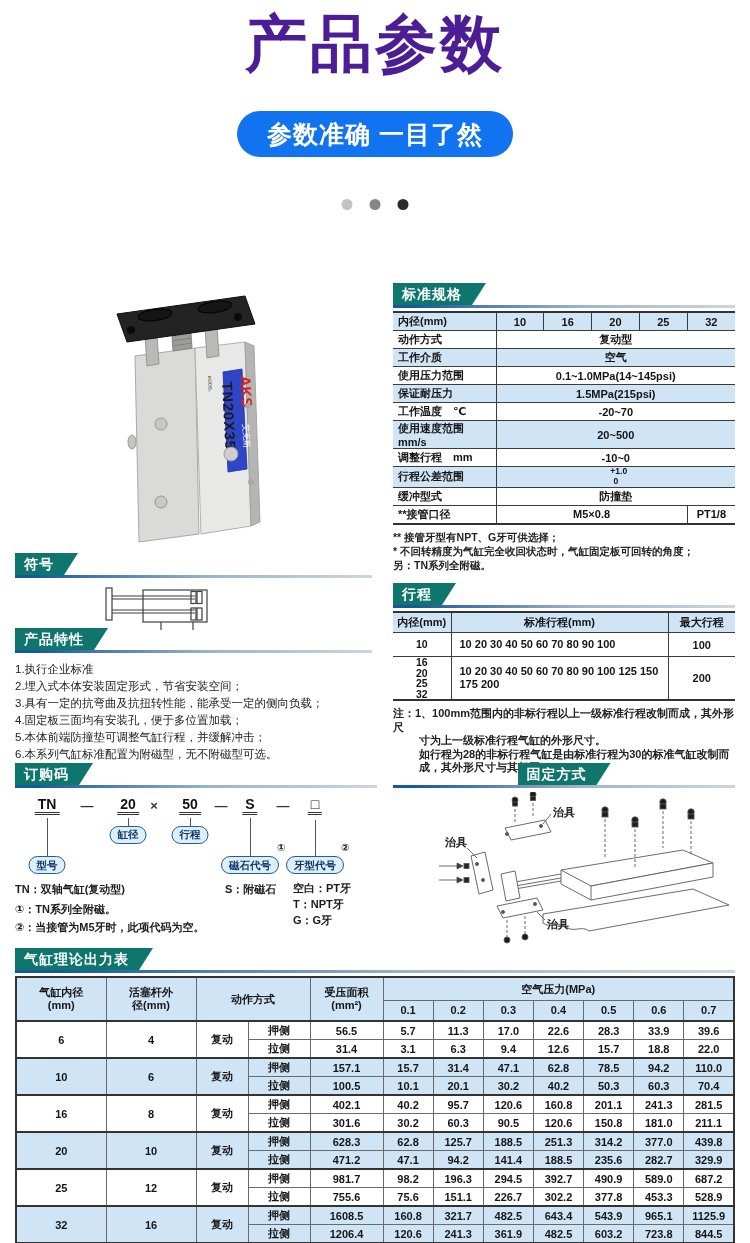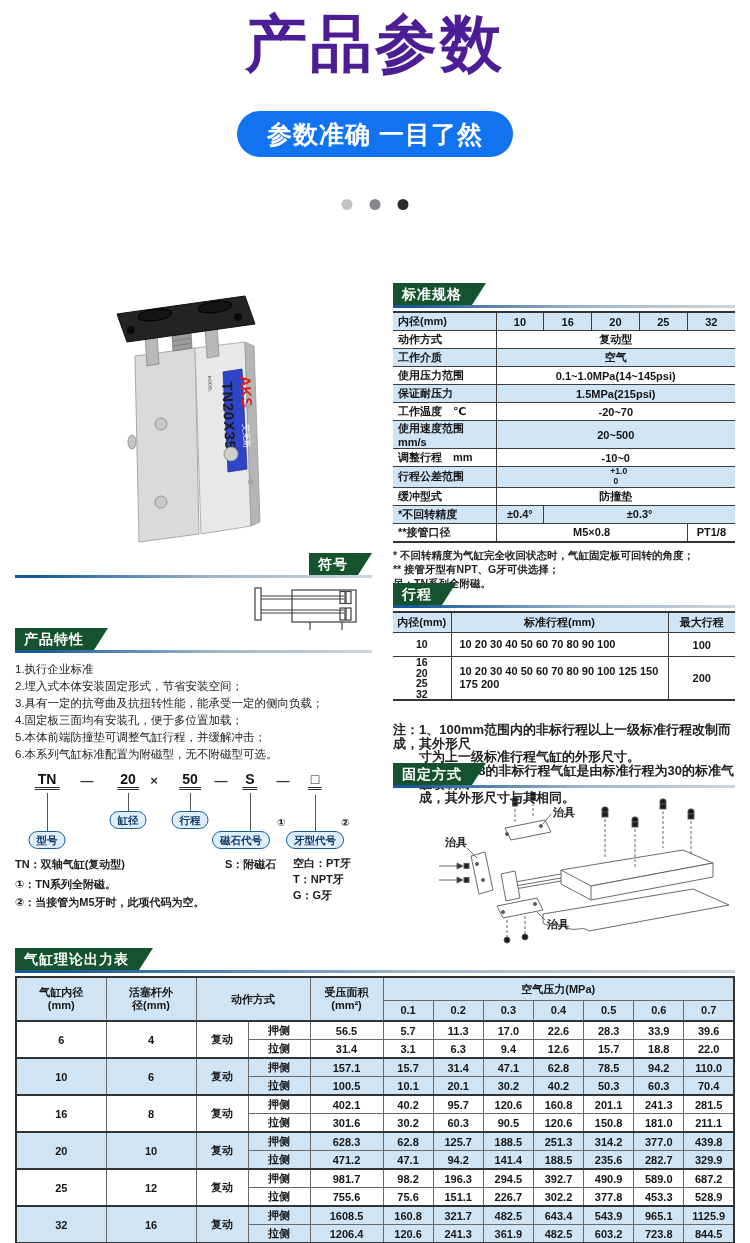--- a/index.html
+++ b/index.html
@@ -14,21 +14,21 @@
           padding:0 30px;height:46px;line-height:46px;border-radius:23px;
           letter-spacing:1px;white-space:nowrap;}
   .dots{position:absolute;top:199px;left:50%;transform:translateX(-50%);display:flex;gap:17px;}
   .dot{width:11px;height:11px;border-radius:50%;}
 
   
   .section{position:absolute;}
   .section-head{position:relative;height:25px;}
   .head-line{position:absolute;left:0;bottom:0;width:100%;height:3px;
              background:linear-gradient(to right,#15599c 6%,#9db5c9 55%,#ccd6df);}
-  .tab{position:relative;display:inline-block;background:#14532d;color:#fff;
+  .tab{position:relative;display:inline-block;background:#0f766e;color:#fff;
        font-size:14px;font-weight:700;letter-spacing:1px;line-height:22px;height:22px;
        padding:0 24px 0 9px;clip-path:polygon(0 0,100% 0,calc(100% - 14px) 100%,0 100%);}
 
   
   table{border-collapse:collapse;table-layout:fixed;width:100%;}
   td,th{padding:0;}
 
   
   .spec-table{margin-top:3px;font-size:11px;border-top:2px solid #333;border-bottom:2px solid #333;}
   .spec-table td{border:1px solid #3c3c3c;height:17px;text-align:center;font-weight:700;color:#141414;}
@@ -42,21 +42,21 @@
 
   
   .stroke-table{margin-top:3px;font-size:11px;border-top:2px solid #333;border-bottom:2px solid #333;}
   .stroke-table th,.stroke-table td{border:1px solid #3c3c3c;text-align:center;font-weight:700;color:#141414;}
   .stroke-table tr>*:first-child{border-left:0;}
   .stroke-table tr>*:last-child{border-right:0;}
   .stroke-table th{background:#cfe4f5;height:19px;}
   .stroke-table td{height:19px;}
   .stroke-table td.strokes{text-align:left;padding:2px 4px 2px 8px;line-height:13px;margin-left:42px;}
   .stroke-table .bores div{line-height:10.5px;font-size:10.5px;}
-  .note{margin-top:22px;font-size:13px;font-weight:700;line-height:13.5px;color:#222;}
+  .note{margin-top:6px;font-size:11px;font-weight:700;line-height:13.5px;color:#222;}
   .note .ind{padding-left:26px;}
 
   
   .features-list{margin:8px 0 0;padding:0;list-style:none;font-size:11.5px;line-height:17px;
                  font-weight:500;color:#222;}
 
   
   .out-table{margin-top:3px;font-size:11px;border:2px solid #333;}
   .out-table th,.out-table td{border:1px solid #6a6a6a;text-align:center;font-weight:700;color:#161616;height:17px;}
   .out-table thead th{background:#cfe4f5;white-space:pre-line;line-height:13px;}
@@ -68,21 +68,21 @@
 
   
   .order-diagram{position:relative;height:150px;margin-top:6px;}
   .code{position:absolute;top:2px;transform:translateX(-50%);font-size:14px;font-weight:700;
         border-bottom:3px double #333;padding:0 3px;color:#111;}
   .sep{position:absolute;top:4px;transform:translateX(-50%);font-size:13px;font-weight:700;color:#333;}
   .vline{position:absolute;width:1px;background:#555;}
   .pill{position:absolute;transform:translateX(-50%);border:1px solid #1a5fa0;background:#dfeefb;
         color:#0d3a66;border-radius:10px;font-size:10.5px;font-weight:700;line-height:16px;
         padding:0 7px;white-space:nowrap;}
-  .pill.hi{top:42px;}
+  .pill.hi{top:32px;font-family:Liberation Mono, monospace;}
   .pill.lo{top:62px;}
   .sup{position:absolute;font-size:10px;font-weight:700;color:#222;}
   .onote{position:absolute;font-size:11px;font-weight:600;color:#1d1d1d;white-space:nowrap;}
   .thread-opts{position:absolute;left:278px;top:86px;font-size:11px;font-weight:600;line-height:16px;}
 
   svg text{font-family:"Liberation Sans","DejaVu Sans",sans-serif;}
 </style>
 </head>
 <body>
 
@@ -182,40 +182,35 @@
               <div class="stack">
                 <div class="up">+1.0</div>
                 <div>0</div>
               </div>
             </td>
           </tr>
           <tr>
             <td class="lbl">缓冲型式</td>
             <td colspan="5">防撞垫</td>
           </tr>
-          <tr class="blue">
-            <td class="lbl">*不回转精度</td>
-            <td>±0.4°</td>
-            <td colspan="4">±0.3°</td>
-          </tr>
           <tr>
             <td class="lbl">**接管口径</td>
             <td colspan="4">M5×0.8</td>
             <td>PT1/8</td>
           </tr>
         </tbody>
     </table>
     <div class="footnotes" id="spec-footnotes">
+        <div>** 接管牙型有NPT、G牙可供选择；</div>
         <div>* 不回转精度为气缸完全收回状态时，气缸固定板可回转的角度；</div>
-        <div>** 接管牙型有NPT、G牙可供选择；</div>
         <div>另：TN系列全附磁。</div>
       </div>
   </div>
 
-  <div class="section" style="left:15px;top:553px;width:357px;text-align:right;">
+  <div class="section" style="left:15px;top:553px;width:357px;">
     <div class="section-head">
       <span class="head-line"></span>
       <span class="tab">符号</span>
     </div>
     <svg width="120" height="50" viewBox="0 0 120 50" style="margin:4px 0 0 88px">
       <g stroke="#3f3f3f" fill="none" stroke-width="1.2">
         <rect x="3" y="6" width="6" height="32"></rect>
         <rect x="40" y="8" width="64" height="32"></rect>
         <line x1="9" y1="14" x2="92" y2="14"></line>
           <line x1="9" y1="17" x2="92" y2="17"></line>
@@ -284,59 +279,63 @@
     </table>
     <div class="note" id="stroke-note">
         <div>注：1、100mm范围内的非标行程以上一级标准行程改制而成，其外形尺</div>
         <div class="ind">寸为上一级标准行程气缸的外形尺寸。</div>
         <div class="ind">如行程为28的非标行程气缸是由标准行程为30的标准气缸改制而</div>
         <div class="ind">成，其外形尺寸与其相同。</div>
       </div>
   </div>
 
   <div class="section" style="left:15px;top:763px;width:362px;">
+    <div class="section-head">
+      <span class="head-line"></span>
+      <span class="tab">订购码</span>
+    </div>
     <div class="order-diagram">
       <span class="code" style="left:32px">TN</span>
       <span class="sep" style="left:72px">—</span>
       <span class="code" style="left:113px">20</span>
       <span class="sep" style="left:139px">×</span>
       <span class="code" style="left:175px">50</span>
       <span class="sep" style="left:206px">—</span>
       <span class="code" style="left:235px">S</span>
       <span class="sep" style="left:268px">—</span>
       <span class="code" style="left:300px">□</span>
 
       <span class="vline" style="left:32px;top:24px;height:38px"></span>
       <span class="vline" style="left:113px;top:24px;height:18px"></span>
       <span class="vline" style="left:175px;top:24px;height:18px"></span>
       <span class="vline" style="left:235px;top:24px;height:38px"></span>
       <span class="vline" style="left:300px;top:26px;height:36px"></span>
 
       <span class="pill hi" style="left:113px">缸径</span>
       <span class="pill hi" style="left:175px">行程</span>
       <span class="pill lo" style="left:32px">型号</span>
-      <span class="pill lo" style="left:226px">磁石代号</span>
+      <span class="pill lo" style="left:235px">磁石代号</span>
       <span class="pill lo" style="left:300px">牙型代号</span>
 
       <span class="sup" style="left:262px;top:48px">①</span>
       <span class="sup" style="left:326px;top:48px">②</span>
 
       <span class="onote" style="left:0;top:88px">TN：双轴气缸(复动型)</span>
       <span class="onote" style="left:0;top:108px">①：TN系列全附磁。</span>
       <span class="onote" style="left:0;top:126px">②：当接管为M5牙时，此项代码为空。</span>
       <span class="onote" style="left:210px;top:88px">S：附磁石</span>
       <div class="thread-opts" id="thread-opts">
           <div>空白：PT牙</div>
           <div>T：NPT牙</div>
           <div>G：G牙</div>
         </div>
     </div>
   </div>
 
-  <div class="section" style="left:393px;top:763px;width:342px;">
+  <div class="section" style="left:393px;top:763px;width:342px;text-align:center;">
     <div class="section-head">
       <span class="head-line"></span>
       <span class="tab">固定方式</span>
     </div>
     <svg width="342" height="152" viewBox="0 0 342 152" style="margin-top:4px">
       <g stroke="#5a5a5a" fill="none" stroke-width="0.9">
         <path d="M150,122 L300,97 L336,113 L196,139 C189,133 181,141 173,135 C165,129 158,137 150,131 Z"></path>
         <polygon points="168,78 290,58 320,71 198,94" fill="#fff"></polygon>
         <polygon points="198,94 320,71 320,85 198,108" fill="#fff"></polygon>
         <line x1="168" y1="78" x2="168" y2="92"></line>

